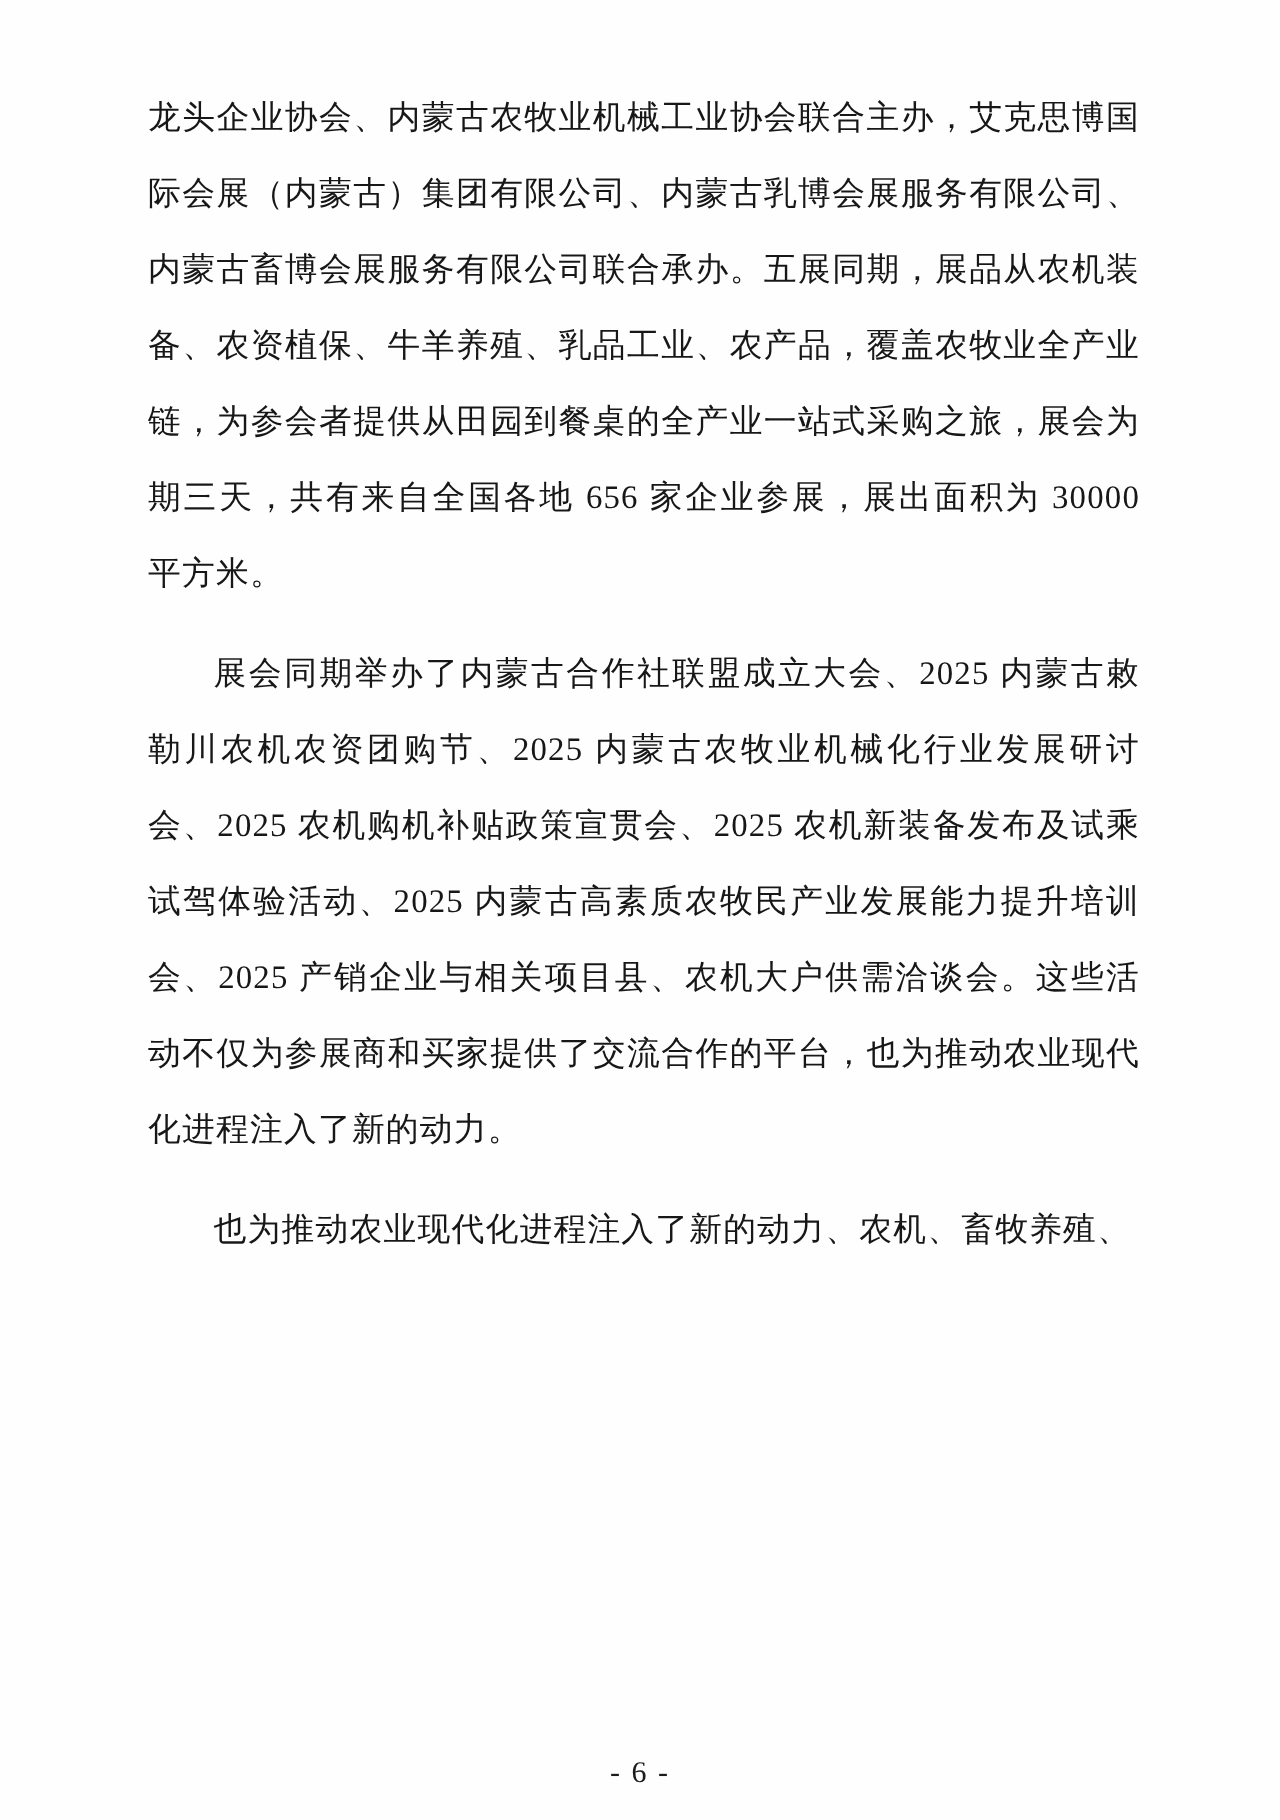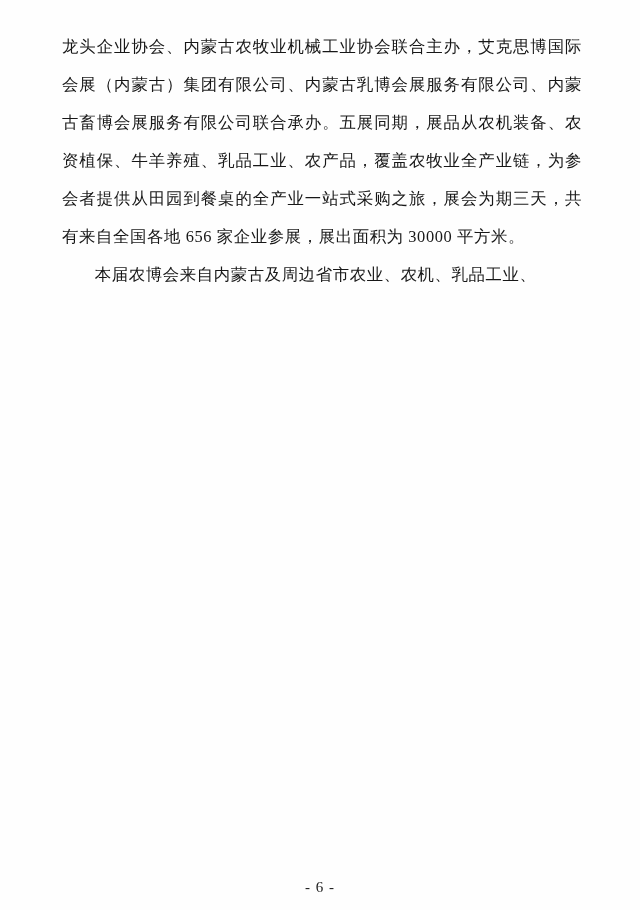--- a/index.html
+++ b/index.html
@@ -24,21 +24,21 @@
   }
   .doc-body {
     font-size: 16.4px;
     line-height: 38px;
     text-align: justify;
     text-justify: inter-ideograph;
     letter-spacing: 0.6px;
     color: #171717;
   }
   .para {
-    margin: 0;
+    margin: 12px;
     text-indent: 2em;
     text-align: justify;
     text-justify: inter-ideograph;
   }
   .para.continued {
     text-indent: 0;
   }
   .page-footer {
     position: absolute;
     left: 0;
@@ -50,16 +50,17 @@
     color: #1b1b1b;
     font-family: "Liberation Serif", "DejaVu Serif", serif;
   }
 </style>
 </head>
 <body>
 
 <div class="page">
   <div class="doc-body">
     <p class="para continued">龙头企业协会、内蒙古农牧业机械工业协会联合主办，艾克思博国际会展（内蒙古）集团有限公司、内蒙古乳博会展服务有限公司、内蒙古畜博会展服务有限公司联合承办。五展同期，展品从农机装备、农资植保、牛羊养殖、乳品工业、农产品，覆盖农牧业全产业链，为参会者提供从田园到餐桌的全产业一站式采购之旅，展会为期三天，共有来自全国各地 656 家企业参展，展出面积为 30000 平方米。</p>
-    <p class="para">本届农博会来自内蒙古及周边省市农业、农机、乳品工业、</p>
+    <p class="para">展会同期举办了内蒙古合作社联盟成立大会、2025 内蒙古敕勒川农机农资团购节、2025 内蒙古农牧业机械化行业发展研讨会、2025 农机购机补贴政策宣贯会、2025 农机新装备发布及试乘试驾体验活动、2025 内蒙古高素质农牧民产业发展能力提升培训会、2025 产销企业与相关项目县、农机大户供需洽谈会。这些活动不仅为参展商和买家提供了交流合作的平台，也为推动农业现代化进程注入了新的动力。</p>
+    <p class="para">也为推动农业现代化进程注入了新的动力、农机、畜牧养殖、</p>
   </div>
   <div class="page-footer">- 6 -</div>
 </div>
 
 </body></html>

